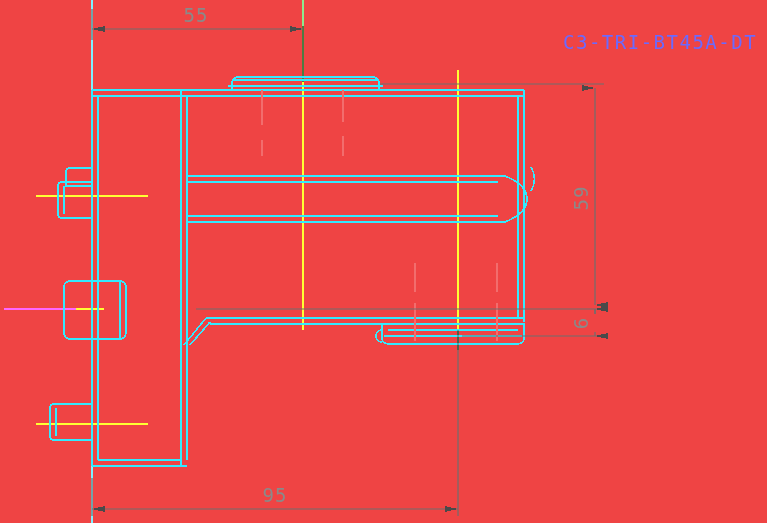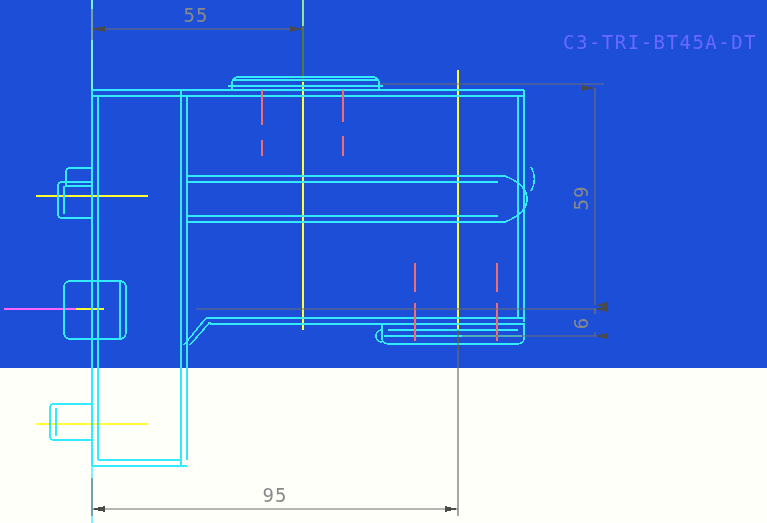--- a/index.html
+++ b/index.html
@@ -10,22 +10,22 @@
   }
   body {
     width: 767px;
     height: 523px;
     overflow: hidden;
     font-family: "DejaVu Sans Mono", monospace;
   }
   #cad-root {
     position: relative;
     width: 767px;
-    height: 368px;
-    background: #1d4ed8;
+    height: 523px;
+    background: #ef4444;
   }
   #cad-svg {
     position: absolute;
     left: 0;
     top: 0;
     display: block;
   }
   .dim-text {
     font-family: "DejaVu Sans Mono", monospace;
     font-size: 19px;

